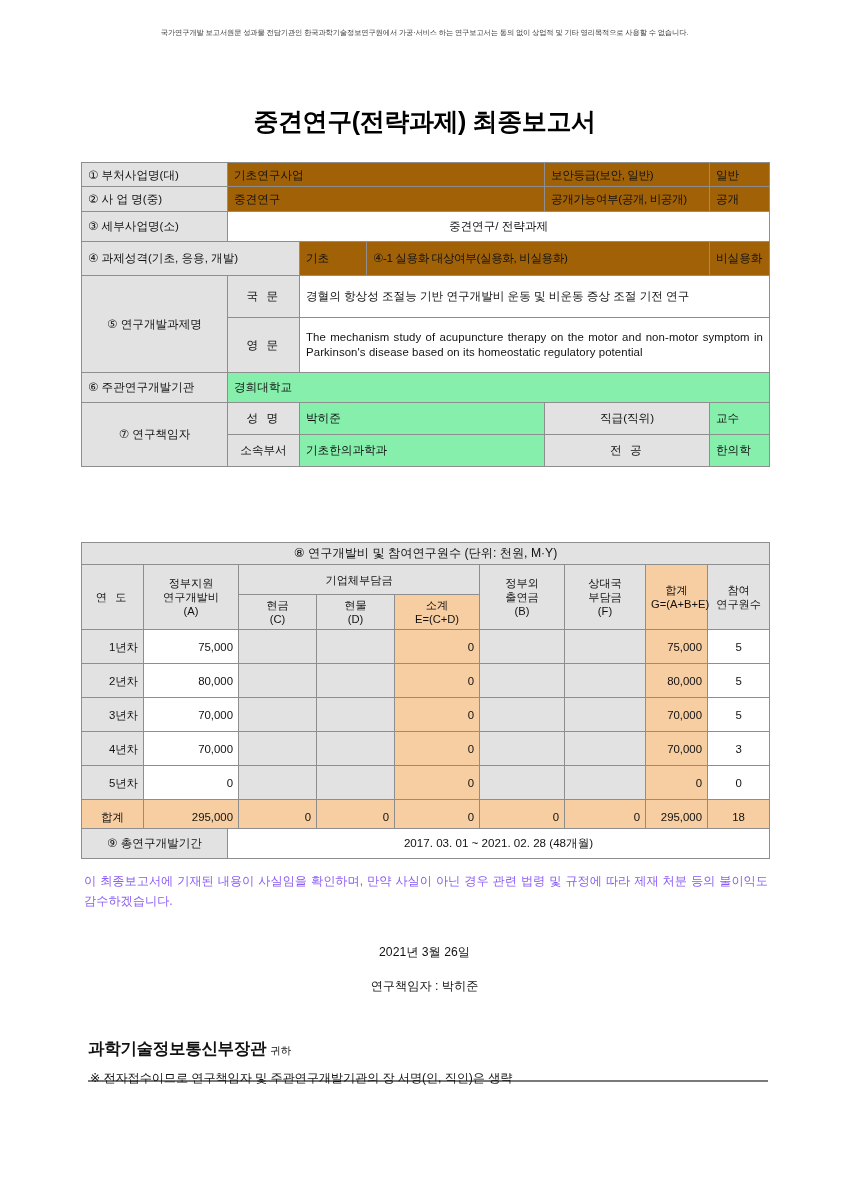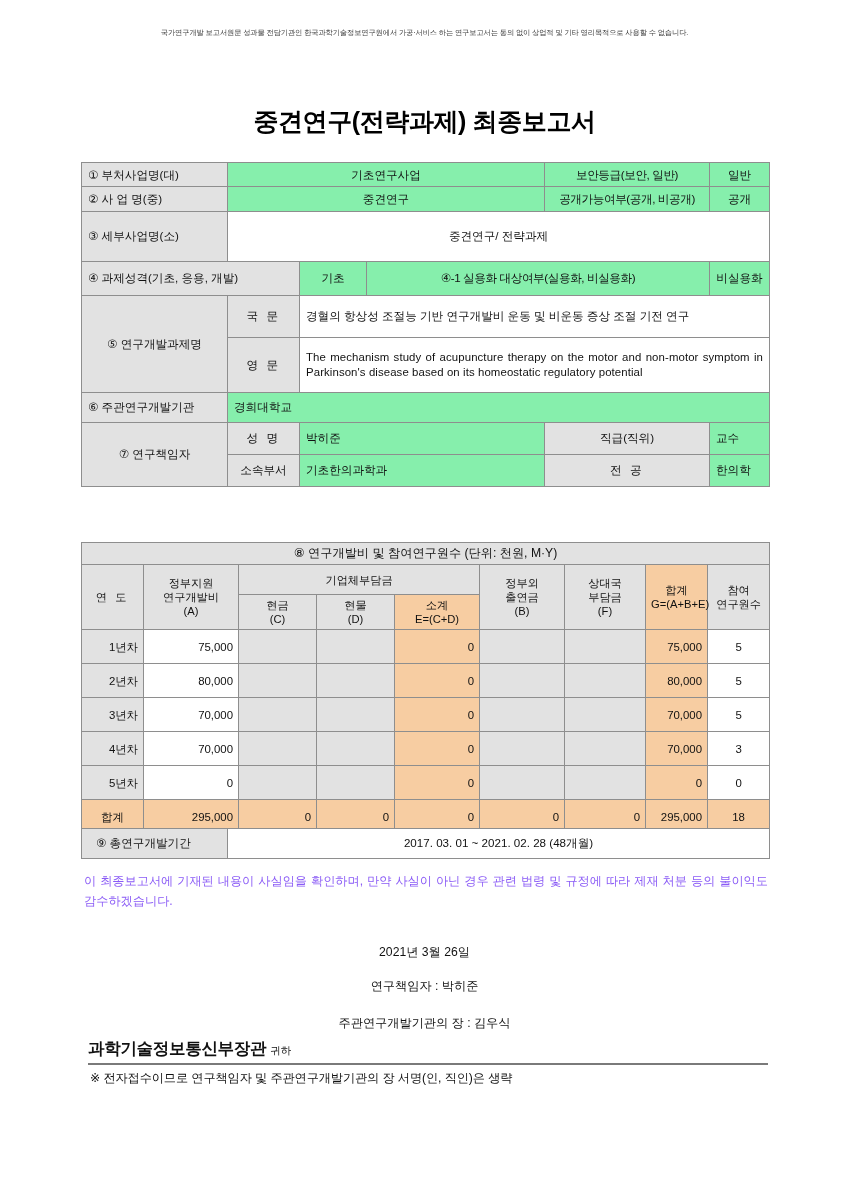--- a/index.html
+++ b/index.html
@@ -72,22 +72,21 @@
     text-align: center;
     white-space: nowrap;
   }
   .lbl-left {
     background: #e2e2e2;
     text-align: left;
     padding-left: 9px;
     white-space: nowrap;
   }
   .val-gray {
-    background: #86efac;
-    text-align: center;
+    background: #a16207;
   }
   .val-white {
     background: #ffffff;
     text-align: center;
   }
   .val-left {
     background: #86efac;
     text-align: left;
     padding-left: 7px;
   }
@@ -184,20 +183,21 @@
     width: 688px;
     border-collapse: collapse;
     table-layout: fixed;
     font-size: 11.6px;
   }
   .period-table td {
     border: 1px solid #8e8e8e;
     box-sizing: border-box;
     padding: 7px 14px;
     vertical-align: middle;
+    text-align: center;
   }
 
   
   .statement {
     position: absolute;
     top: 862px;
     left: 84px;
     width: 684px;
     font-size: 12.2px;
     line-height: 1.62;
@@ -219,21 +219,21 @@
   .sig-pi    { top: 968px; }
   .sig-org   { top: 1005px; }
 
   
   .minister {
     position: absolute;
     top: 1028px;
     left: 88px;
     width: 680px;
     border-bottom: 2px solid #7a7a7a;
-    padding-bottom: 3px;
+    padding-bottom: 20px;
   }
   .minister .m-main {
     font-size: 16.5px;
     font-weight: bold;
     letter-spacing: -0.3px;
   }
   .minister .m-sub {
     font-size: 10.5px;
     margin-left: 4px;
   }
@@ -275,21 +275,21 @@
         <td class="val-gray">일반</td>
       </tr>
 
       <tr>
         <td class="lbl-left spaced-label">② 사  업  명(중)</td>
         <td class="val-gray" colspan="3">중견연구</td>
         <td class="val-gray tight">공개가능여부(공개, 비공개)</td>
         <td class="val-gray">공개</td>
       </tr>
 
-      <tr style="height:50px">
+      <tr style="height:30px">
         <td class="lbl-left">③ 세부사업명(소)</td>
         <td class="val-white" colspan="5">중견연구/ 전략과제</td>
       </tr>
 
       <tr style="height:34px">
         <td class="lbl-left" colspan="2">④ 과제성격(기초, 응용, 개발)</td>
         <td class="val-gray">기초</td>
         <td class="val-gray tight" colspan="2">④-1 실용화 대상여부(실용화, 비실용화)</td>
         <td class="val-gray nowrap">비실용화</td>
       </tr>
@@ -471,21 +471,20 @@
         <td class="lbl-left">⑨ 총연구개발기간</td>
         <td class="val-white">2017. 03. 01 ~ 2021. 02. 28 (48개월)</td>
       </tr>
     </tbody>
   </table>
 
   <div class="statement">이 최종보고서에 기재된 내용이 사실임을 확인하며, 만약 사실이 아닌 경우 관련 법령 및 규정에 따라 제재 처분 등의 불이익도 감수하겠습니다.</div>
 
   <div class="sig sig-date">2021년 3월 26일</div>
   <div class="sig sig-pi">연구책임자 : 박히준</div>
-  <div class="sig sig-org">주관연구개발기관의 장 : 김우식</div>
 
   <div class="minister">
     <span class="m-main">과학기술정보통신부장관</span><span class="m-sub">귀하</span>
   </div>
 
   <div class="note">※ 전자접수이므로 연구책임자 및 주관연구개발기관의 장 서명(인, 직인)은 생략</div>
 
 </div>
 
 </body></html>

